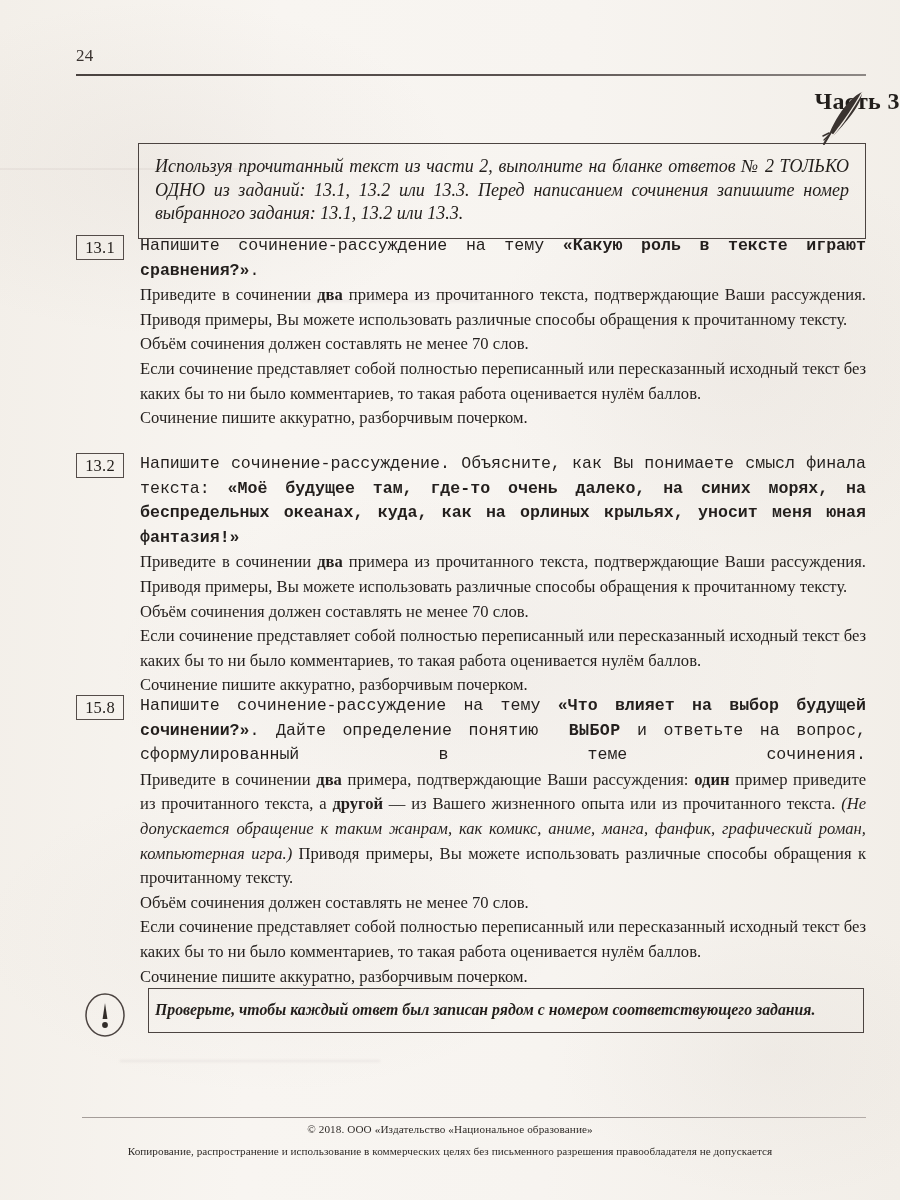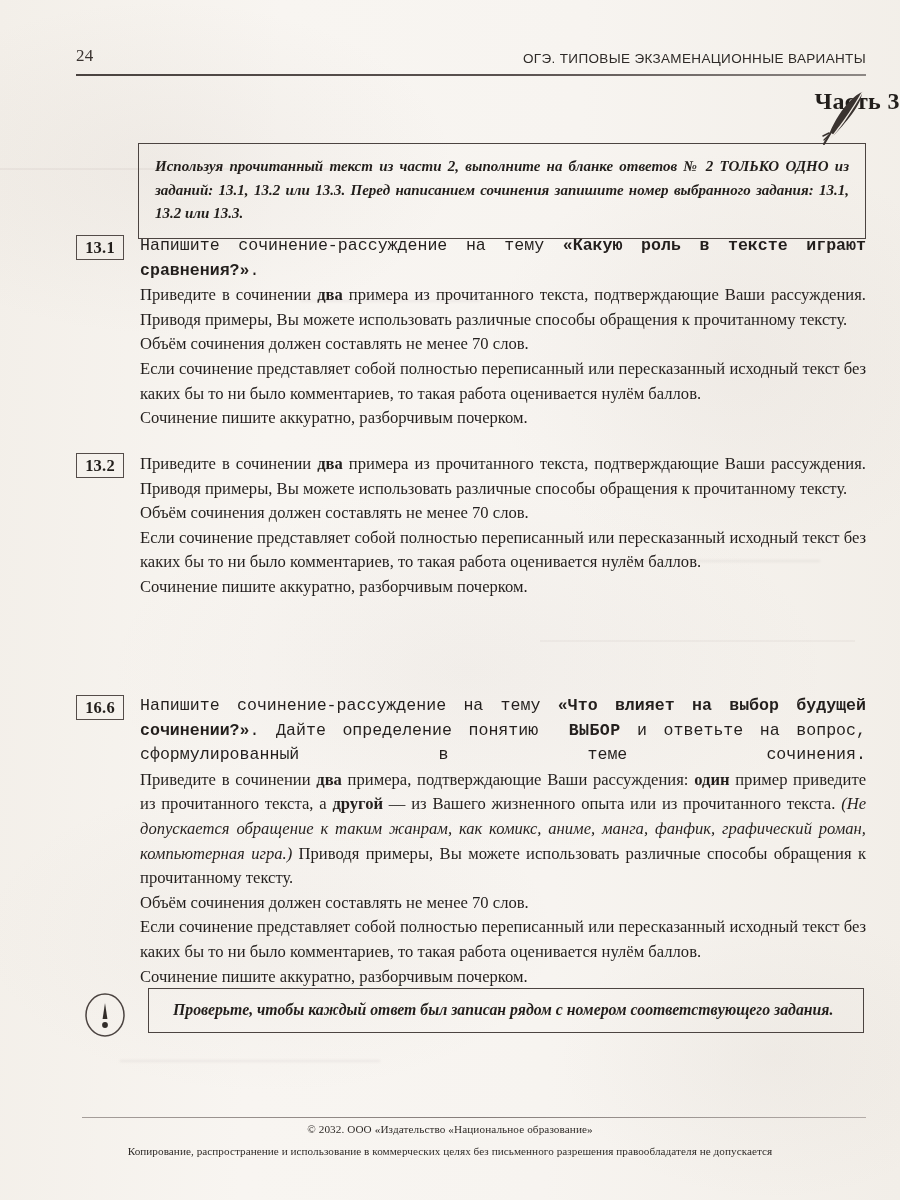--- a/index.html
+++ b/index.html
@@ -120,22 +120,22 @@
     left: 138px;
     top: 143px;
     width: 728px;
     box-sizing: border-box;
     border: 1.6px solid #4c4441;
     padding: 11px 16px 12px 16px;
     z-index: 2;
   }
   .instr-text {
     font-style: italic;
-    font-weight: bold;
-    font-size: 15px;
+    font-weight: normal;
+    font-size: 18px;
     line-height: 23.5px;
     color: #221e1b;
     text-align: justify;
     text-align-last: left;
   }
 
   
   .task {
     position: absolute;
     left: 76px;
@@ -144,21 +144,21 @@
   }
   .task-num {
     position: absolute;
     left: 0;
     top: 1px;
     width: 48px;
     height: 25px;
     box-sizing: border-box;
     border: 1.4px solid #544c49;
     font-size: 16.5px;
-    font-weight: bold;
+    font-weight: normal;
     text-align: center;
     line-height: 23px;
     letter-spacing: 0.2px;
     color: #221e1b;
     background: transparent;
   }
   .task-body {
     margin-left: 64px;
     width: 726px;
   }
@@ -192,21 +192,21 @@
     left: 8px;
     top: 4px;
     width: 42px;
     height: 46px;
   }
   .note-box {
     margin-left: 72px;
     width: 716px;
     box-sizing: border-box;
     border: 1.5px solid #4c4441;
-    padding: 9px 15px 11px 24px;
+    padding: 9px 15px 11px 6px;
   }
   .note-text {
     font-style: italic;
     font-weight: bold;
     font-size: 15.8px;
     line-height: 23px;
     color: #221e1b;
     text-align: justify;
     text-align-last: left;
   }
@@ -247,21 +247,20 @@
 <div class="paper-texture"></div>
 <div class="ghost-lines"></div>
 <div class="smudge" style="left:300px;top:300px;width:180px;height:2px;"></div>
 <div class="smudge" style="left:600px;top:560px;width:220px;height:2px;"></div>
 <div class="smudge" style="left:120px;top:1060px;width:260px;height:2px;"></div>
 
 <div class="page">
 
   <div class="header">
     <div class="page-num">24</div>
-    <div class="header-title">ОГЭ. ТИПОВЫЕ ЭКЗАМЕНАЦИОННЫЕ ВАРИАНТЫ</div>
   </div>
   <div class="header-rule"></div>
 
   <div class="part-title">Часть 3</div>
 
   <div class="quill">
     <svg viewBox="0 0 46 58" width="46" height="58" aria-hidden="true">
       <g fill="#3a3330">
         <path d="M40 4 C33 7 24 16 17 27 C13 33 10 39 8 44 L12 47 C17 42 24 34 30 26 C36 18 40 10 40 4 Z"></path>
         <path d="M41 3 C36 12 29 23 22 33 C17 40 12 46 9 50" stroke="#efe9e2" stroke-width="1.4" fill="none"></path>
@@ -287,31 +286,34 @@
       </p>
       <p>Объём сочинения должен составлять не менее 70 слов.</p>
       <p>Если сочинение представляет собой полностью переписанный или пересказанный исходный текст без каких бы то ни было комментариев, то такая работа оценивается нулём баллов.</p>
       <p>Сочинение пишите аккуратно, разборчивым почерком.</p>
     </div>
   </div>
 
   <div class="task" style="top:452px;">
     <div class="task-num">13.2</div>
     <div class="task-body">
+      <p class="j">
+        <span>Напишите сочинение-рассуждение. Объясните, как Вы понимаете смысл финала текста: </span><b>«Моё будущее там, где-то очень далеко, на синих морях, на беспредельных океанах, куда, как на орлиных крыльях, уносит меня юная фантазия!»</b>
+      </p>
       <p>
         <span>Приведите в сочинении </span><b>два</b><span> примера из прочитанного текста, подтверждающие Ваши рассуждения. Приводя примеры, Вы можете использовать различные способы обращения к прочитанному тексту.</span>
       </p>
       <p>Объём сочинения должен составлять не менее 70 слов.</p>
       <p>Если сочинение представляет собой полностью переписанный или пересказанный исходный текст без каких бы то ни было комментариев, то такая работа оценивается нулём баллов.</p>
       <p>Сочинение пишите аккуратно, разборчивым почерком.</p>
     </div>
   </div>
 
   <div class="task" style="top:694px;">
-    <div class="task-num">16.6</div>
+    <div class="task-num">15.8</div>
     <div class="task-body">
       <p class="j">
         <span>Напишите сочинение-рассуждение на тему </span><b>«Что влияет на выбор будущей сочинении?»</b><span>. Дайте определение понятию </span><span class="caps">ВЫБОР</span><span> и ответьте на вопрос, сформулированный в теме сочинения.</span>
       </p>
       <p>
         <span>Приведите в сочинении </span><b>два</b><span> примера, подтверждающие Ваши рассуждения: </span><b>один</b><span> пример приведите из прочитанного текста, а </span><b>другой</b><span> — из Вашего жизненного опыта или из прочитанного текста. </span><i>(Не допускается обращение к таким жанрам, как комикс, аниме, манга, фанфик, графический роман, компьютерная игра.)</i><span> Приводя примеры, Вы можете использовать различные способы обращения к прочитанному тексту.</span>
       </p>
       <p>Объём сочинения должен составлять не менее 70 слов.</p>
       <p>Если сочинение представляет собой полностью переписанный или пересказанный исходный текст без каких бы то ни было комментариев, то такая работа оценивается нулём баллов.</p>
       <p>Сочинение пишите аккуратно, разборчивым почерком.</p>
@@ -326,17 +328,17 @@
         <circle cx="21" cy="33" r="2.9" fill="#322c29"></circle>
       </svg>
     </div>
     <div class="note-box">
       <div class="note-text">Проверьте, чтобы каждый ответ был записан рядом с номером соответствующего задания.</div>
     </div>
   </div>
 
   <div class="footer-rule"></div>
   <div class="footer">
-    <div class="footer-line1">© 2032. ООО «Издательство «Национальное образование»</div>
+    <div class="footer-line1">© 2018. ООО «Издательство «Национальное образование»</div>
     <div class="footer-line2">Копирование, распространение и использование в коммерческих целях без письменного разрешения правообладателя не допускается</div>
   </div>
 
 </div>
 
 </body></html>

